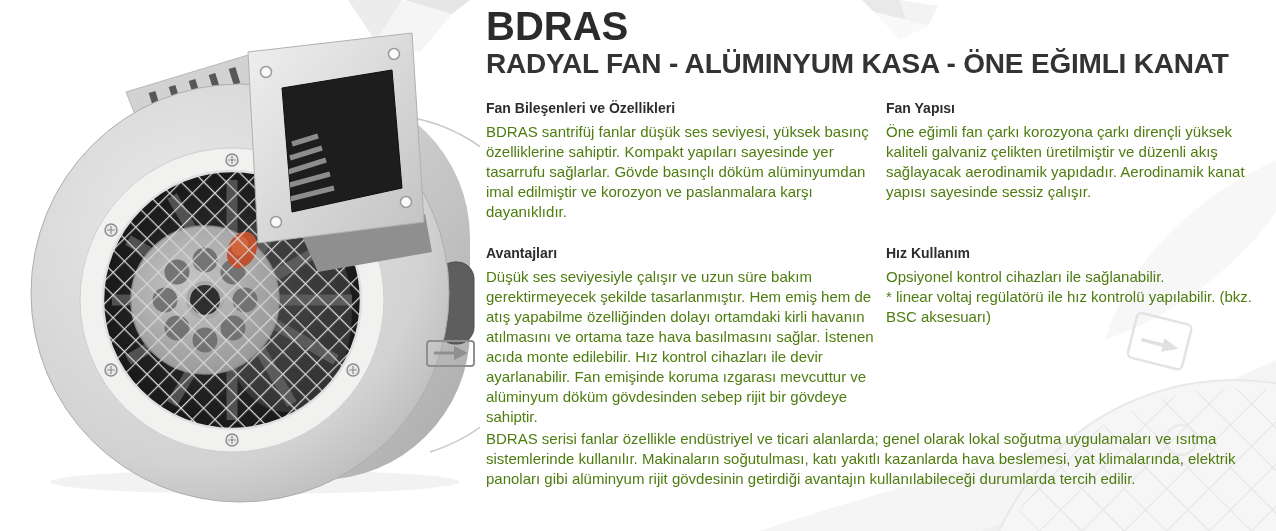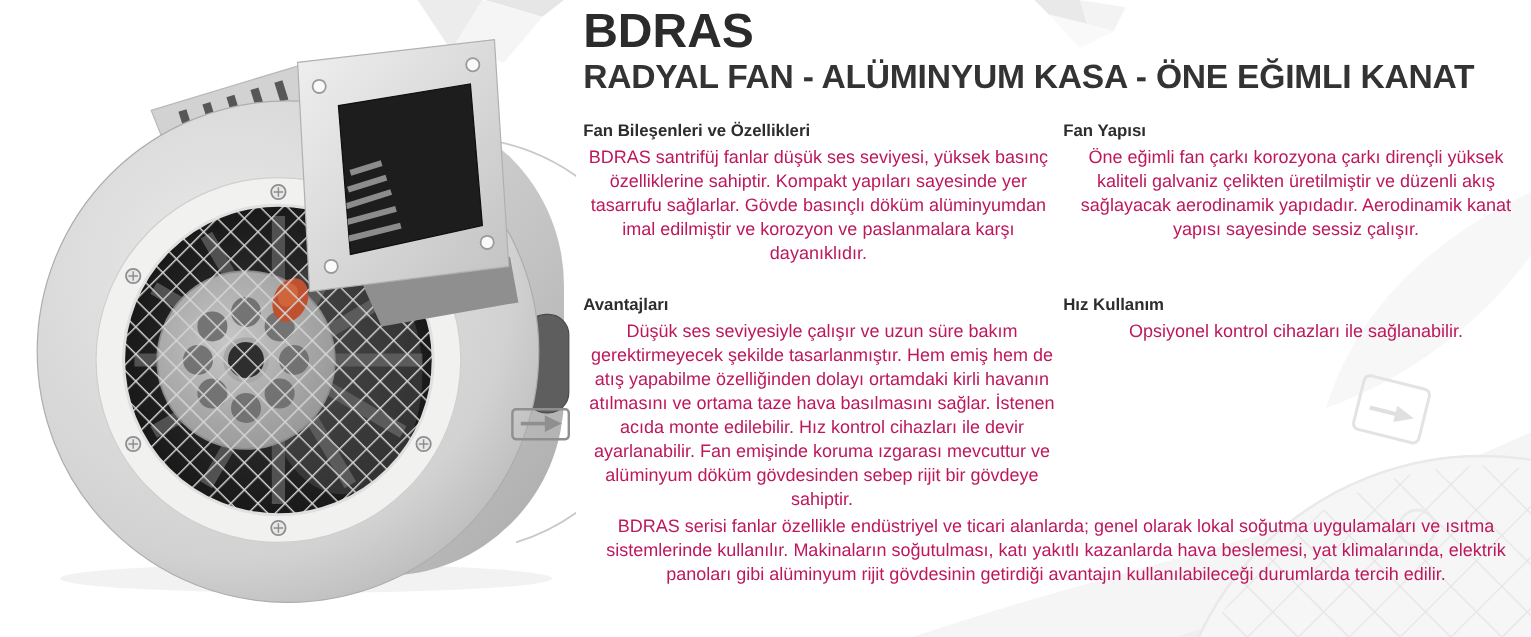--- a/index.html
+++ b/index.html
@@ -10,21 +10,21 @@
   }
   svg{display:block;}
   .bg-decor{position:absolute;left:0;top:0;width:1276px;height:531px;}
   .product{position:absolute;left:0;top:0;width:480px;height:531px;}
   h1,h2,h3,p{margin:0;padding:0;}
   .header{position:absolute;left:486px;top:6px;}
   .title{font-size:40px;font-weight:800;color:#2b2b2b;line-height:1.04;letter-spacing:0;}
   .subtitle{font-size:28px;font-weight:700;color:#333333;line-height:1.12;letter-spacing:-0.2px;}
   .sec{position:absolute;}
   .sec h3{font-size:14px;font-weight:700;color:#2d2d2d;margin-bottom:5px;line-height:1.2;}
-  .sec p{font-size:15px;color:#be185d;line-height:20px;text-align:center;}
+  .sec p{font-size:15px;color:#4d7c0f;line-height:20px;}
   .sec p + p{margin-top:0;}
   .sec-components{left:486px;top:100px;width:392px;}
   .sec-advantages{left:486px;top:245px;width:398px;}
   .sec-structure{left:886px;top:100px;width:388px;}
   .sec-speed{left:886px;top:245px;width:388px;}
   .sec-usage{left:486px;top:429px;width:788px;}
 </style>
 </head>
 <body>
 
@@ -241,19 +241,20 @@
   </section>
 
   <section class="sec sec-structure">
     <h3>Fan Yapısı</h3>
     <p>Öne eğimli fan çarkı korozyona çarkı dirençli yüksek kaliteli galvaniz çelikten üretilmiştir ve düzenli akış sağlayacak aerodinamik yapıdadır. Aerodinamik kanat yapısı sayesinde sessiz çalışır.</p>
   </section>
 
   <section class="sec sec-speed">
     <h3>Hız Kullanım</h3>
     <p>Opsiyonel kontrol cihazları ile sağlanabilir.</p>
+    <p>* linear voltaj regülatörü ile hız kontrolü yapılabilir. (bkz. BSC aksesuarı)</p>
   </section>
 
   <section class="sec sec-usage">
     <p>BDRAS serisi fanlar özellikle endüstriyel ve ticari alanlarda; genel olarak lokal soğutma uygulamaları ve ısıtma sistemlerinde kullanılır. Makinaların soğutulması, katı yakıtlı kazanlarda hava beslemesi, yat klimalarında, elektrik panoları gibi alüminyum rijit gövdesinin getirdiği avantajın kullanılabileceği durumlarda tercih edilir.</p>
   </section>
 
 </div>
 
 </body></html>

